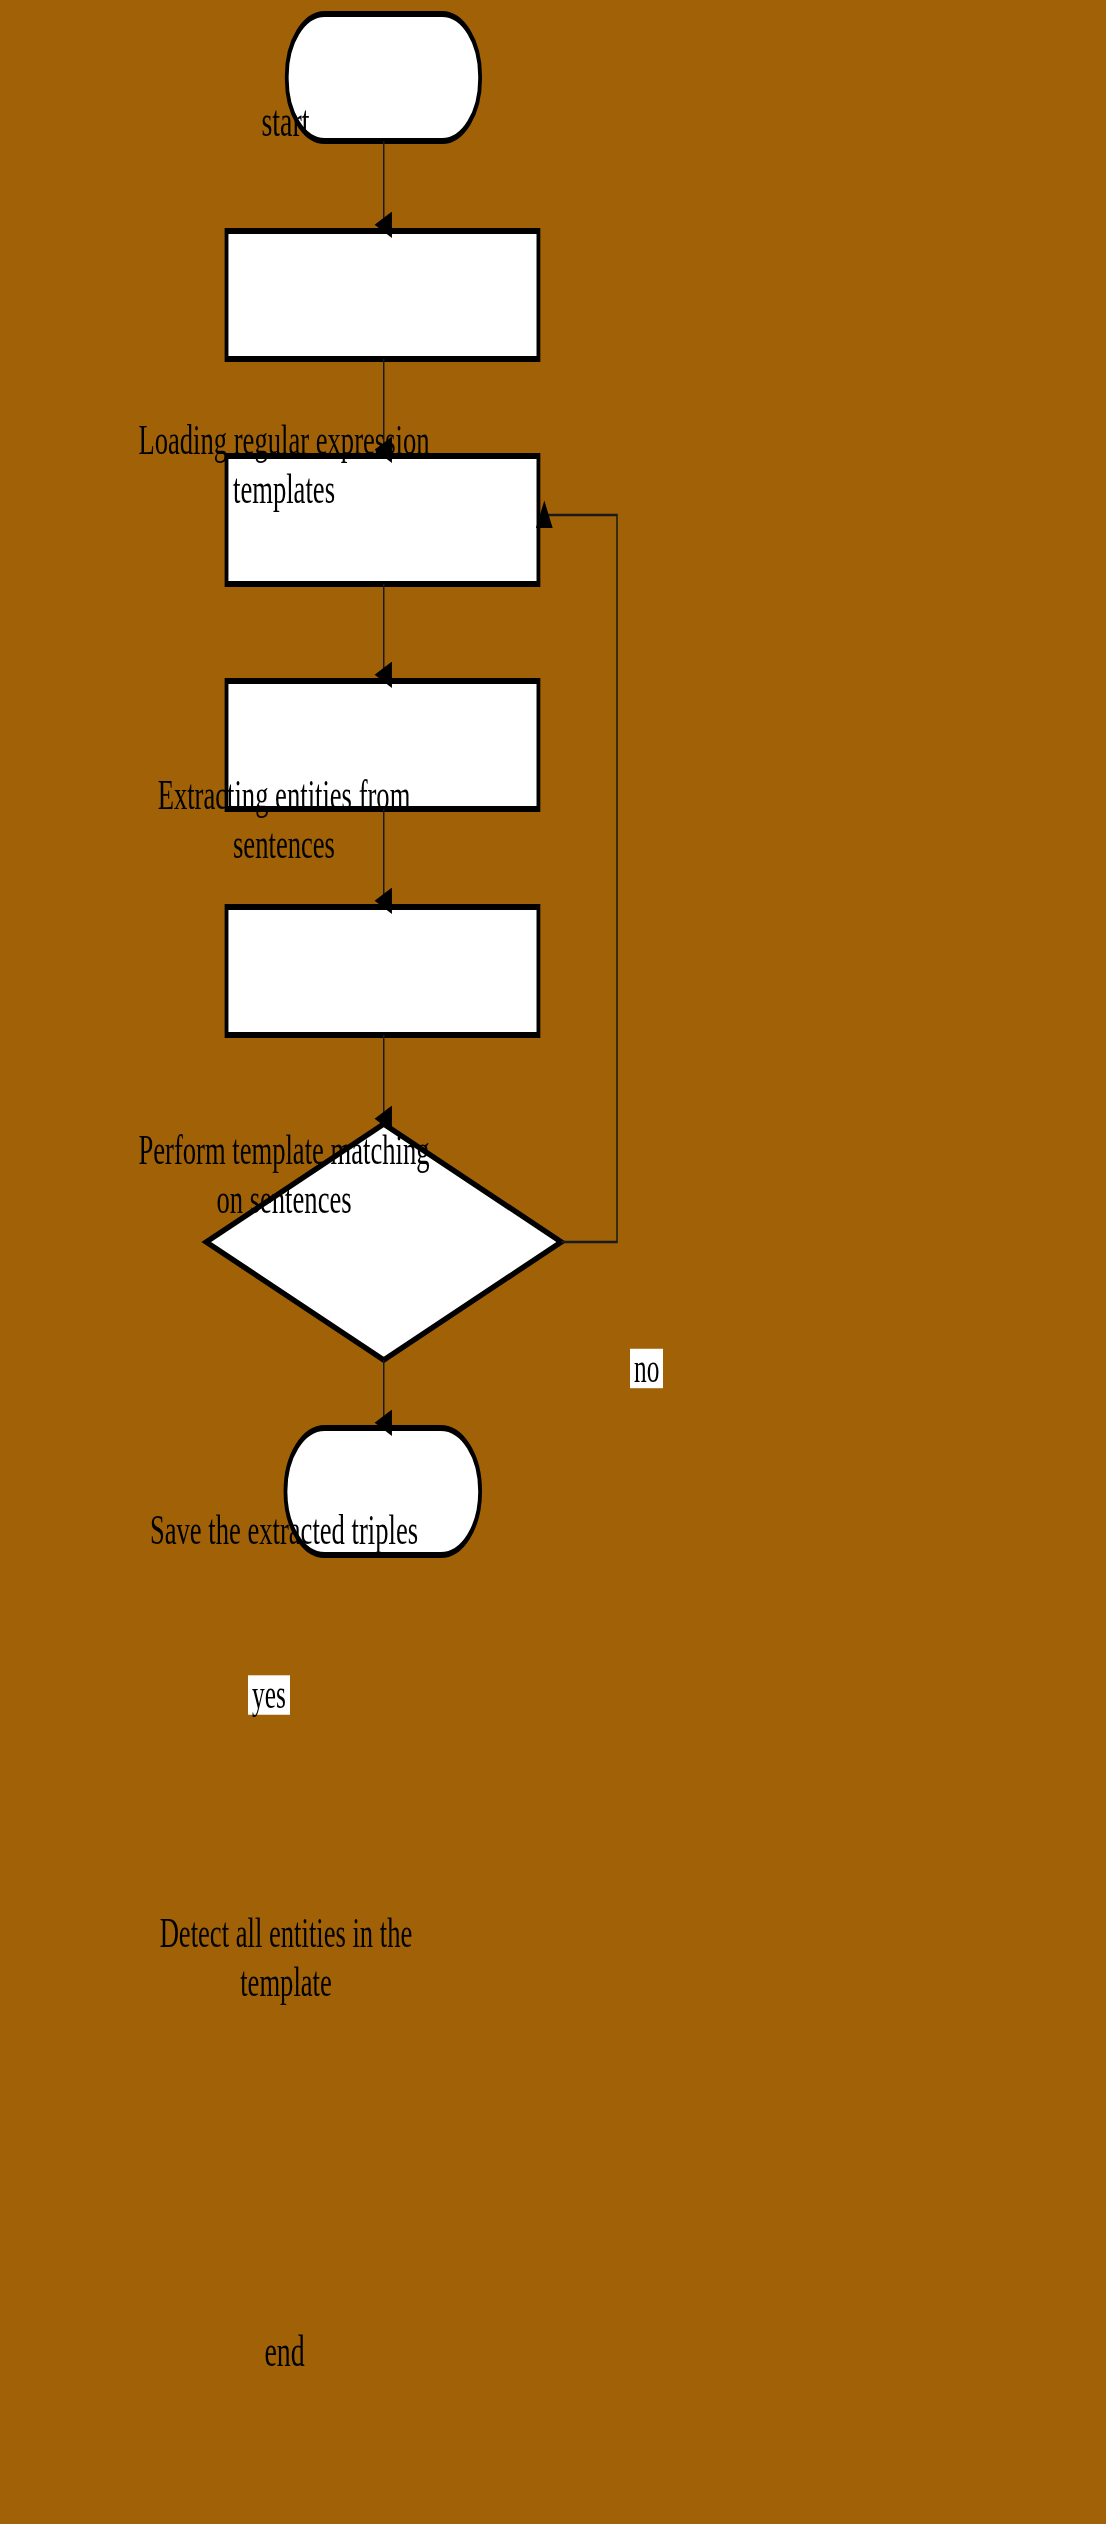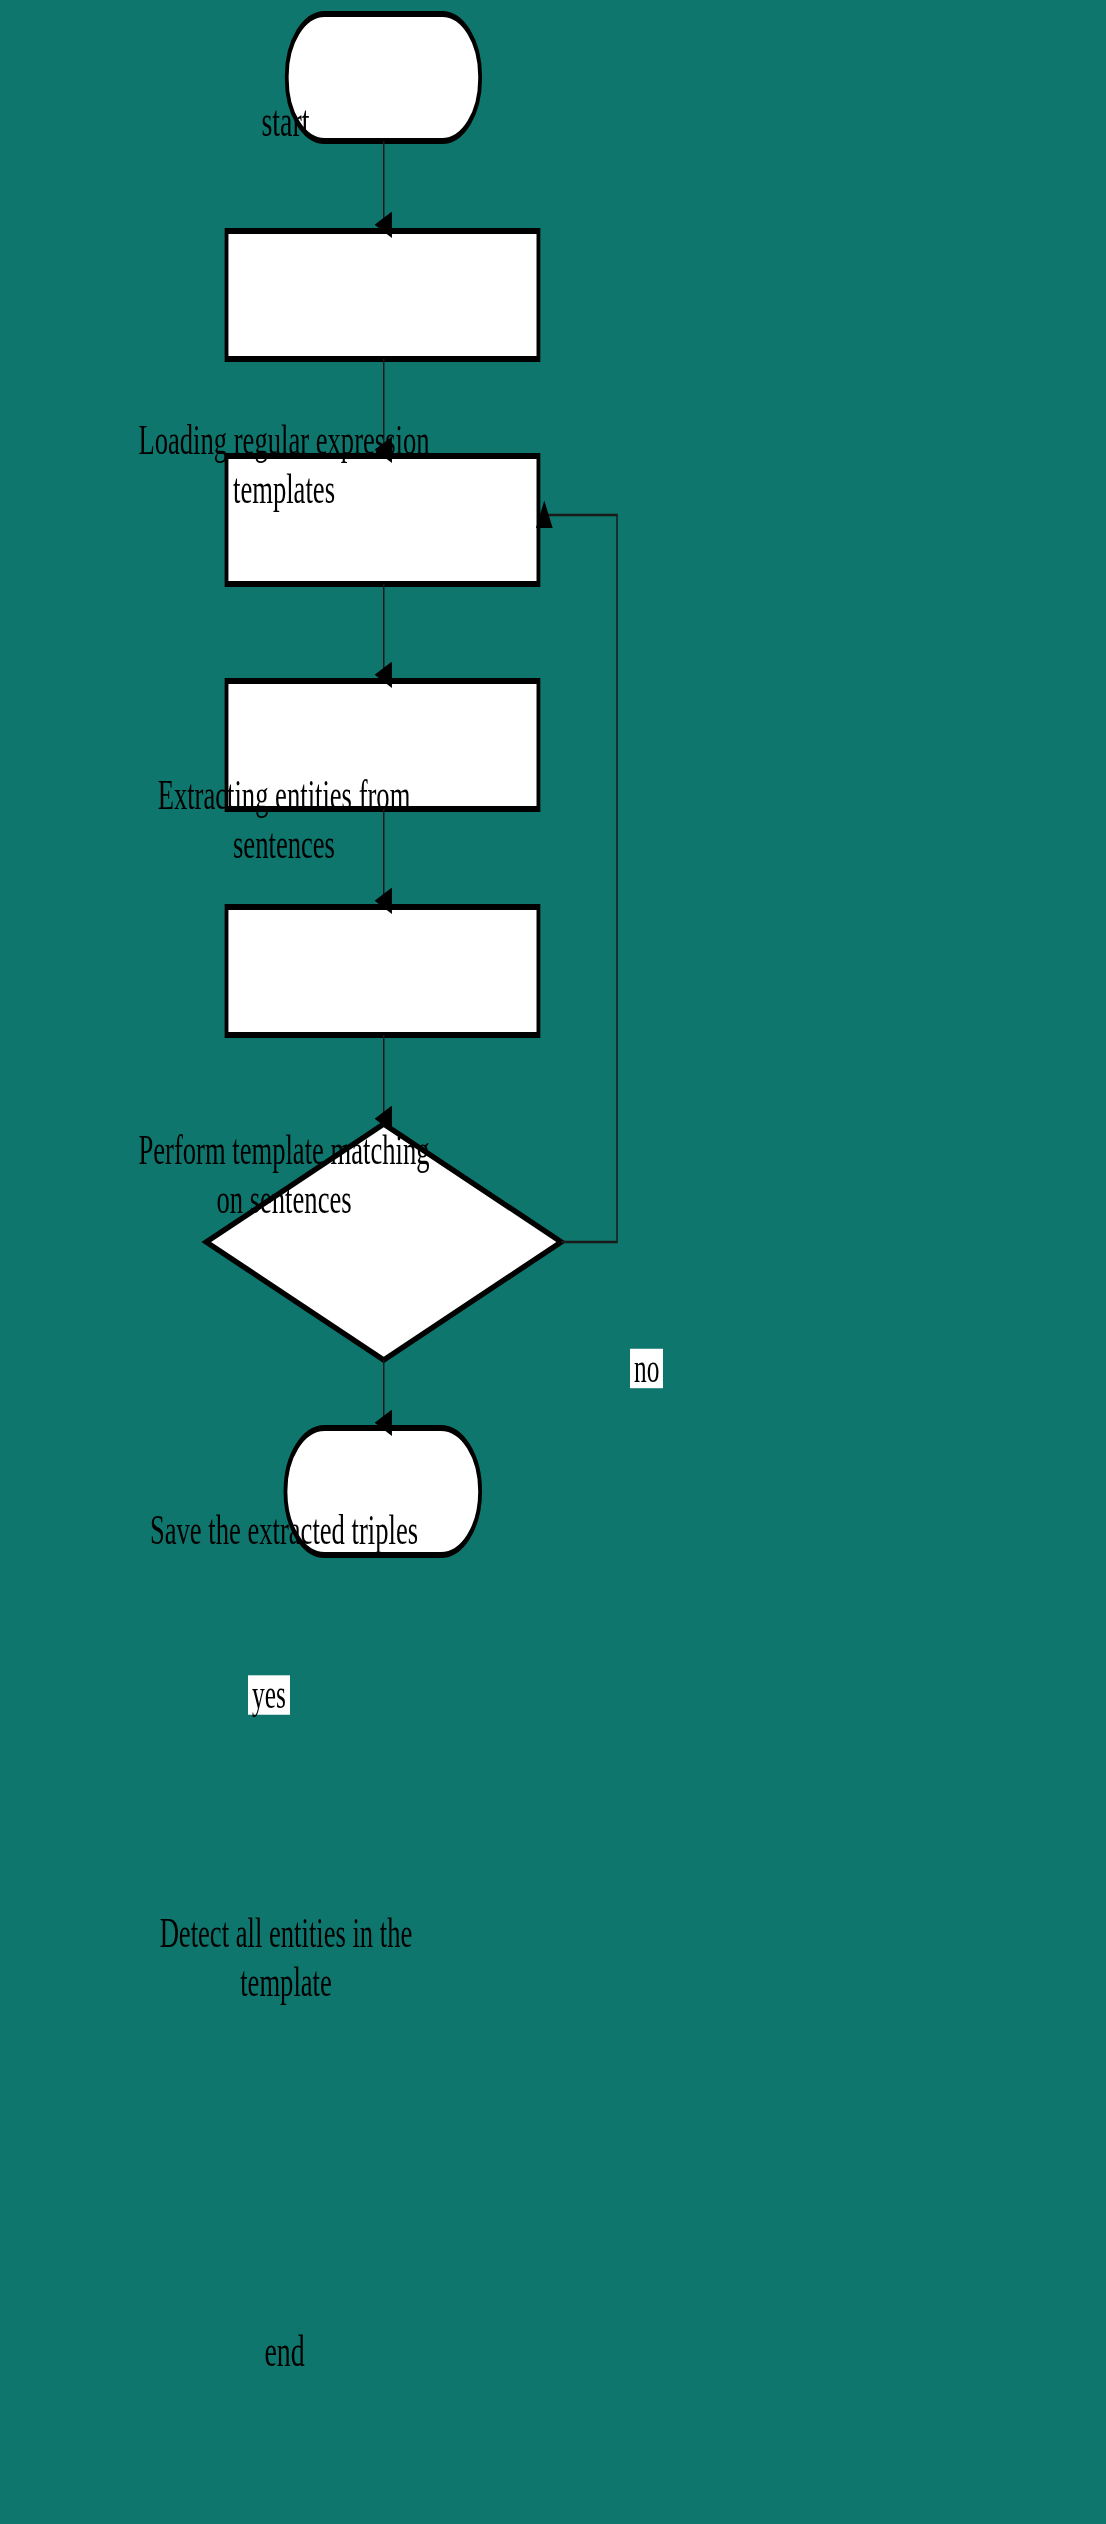--- a/index.html
+++ b/index.html
@@ -8,21 +8,21 @@
     padding: 0;
     background: #ffffff;
   }
   body {
     font-family: "Liberation Serif", "DejaVu Serif", serif;
   }
   #canvas {
     position: relative;
     width: 1106px;
     height: 2524px;
-    background: #0f766e;
+    background: #a16207;
     overflow: hidden;
   }
   #flow-svg {
     position: absolute;
     top: 0;
     left: 0;
     width: 1106px;
     height: 2524px;
   }
   .node-text {

